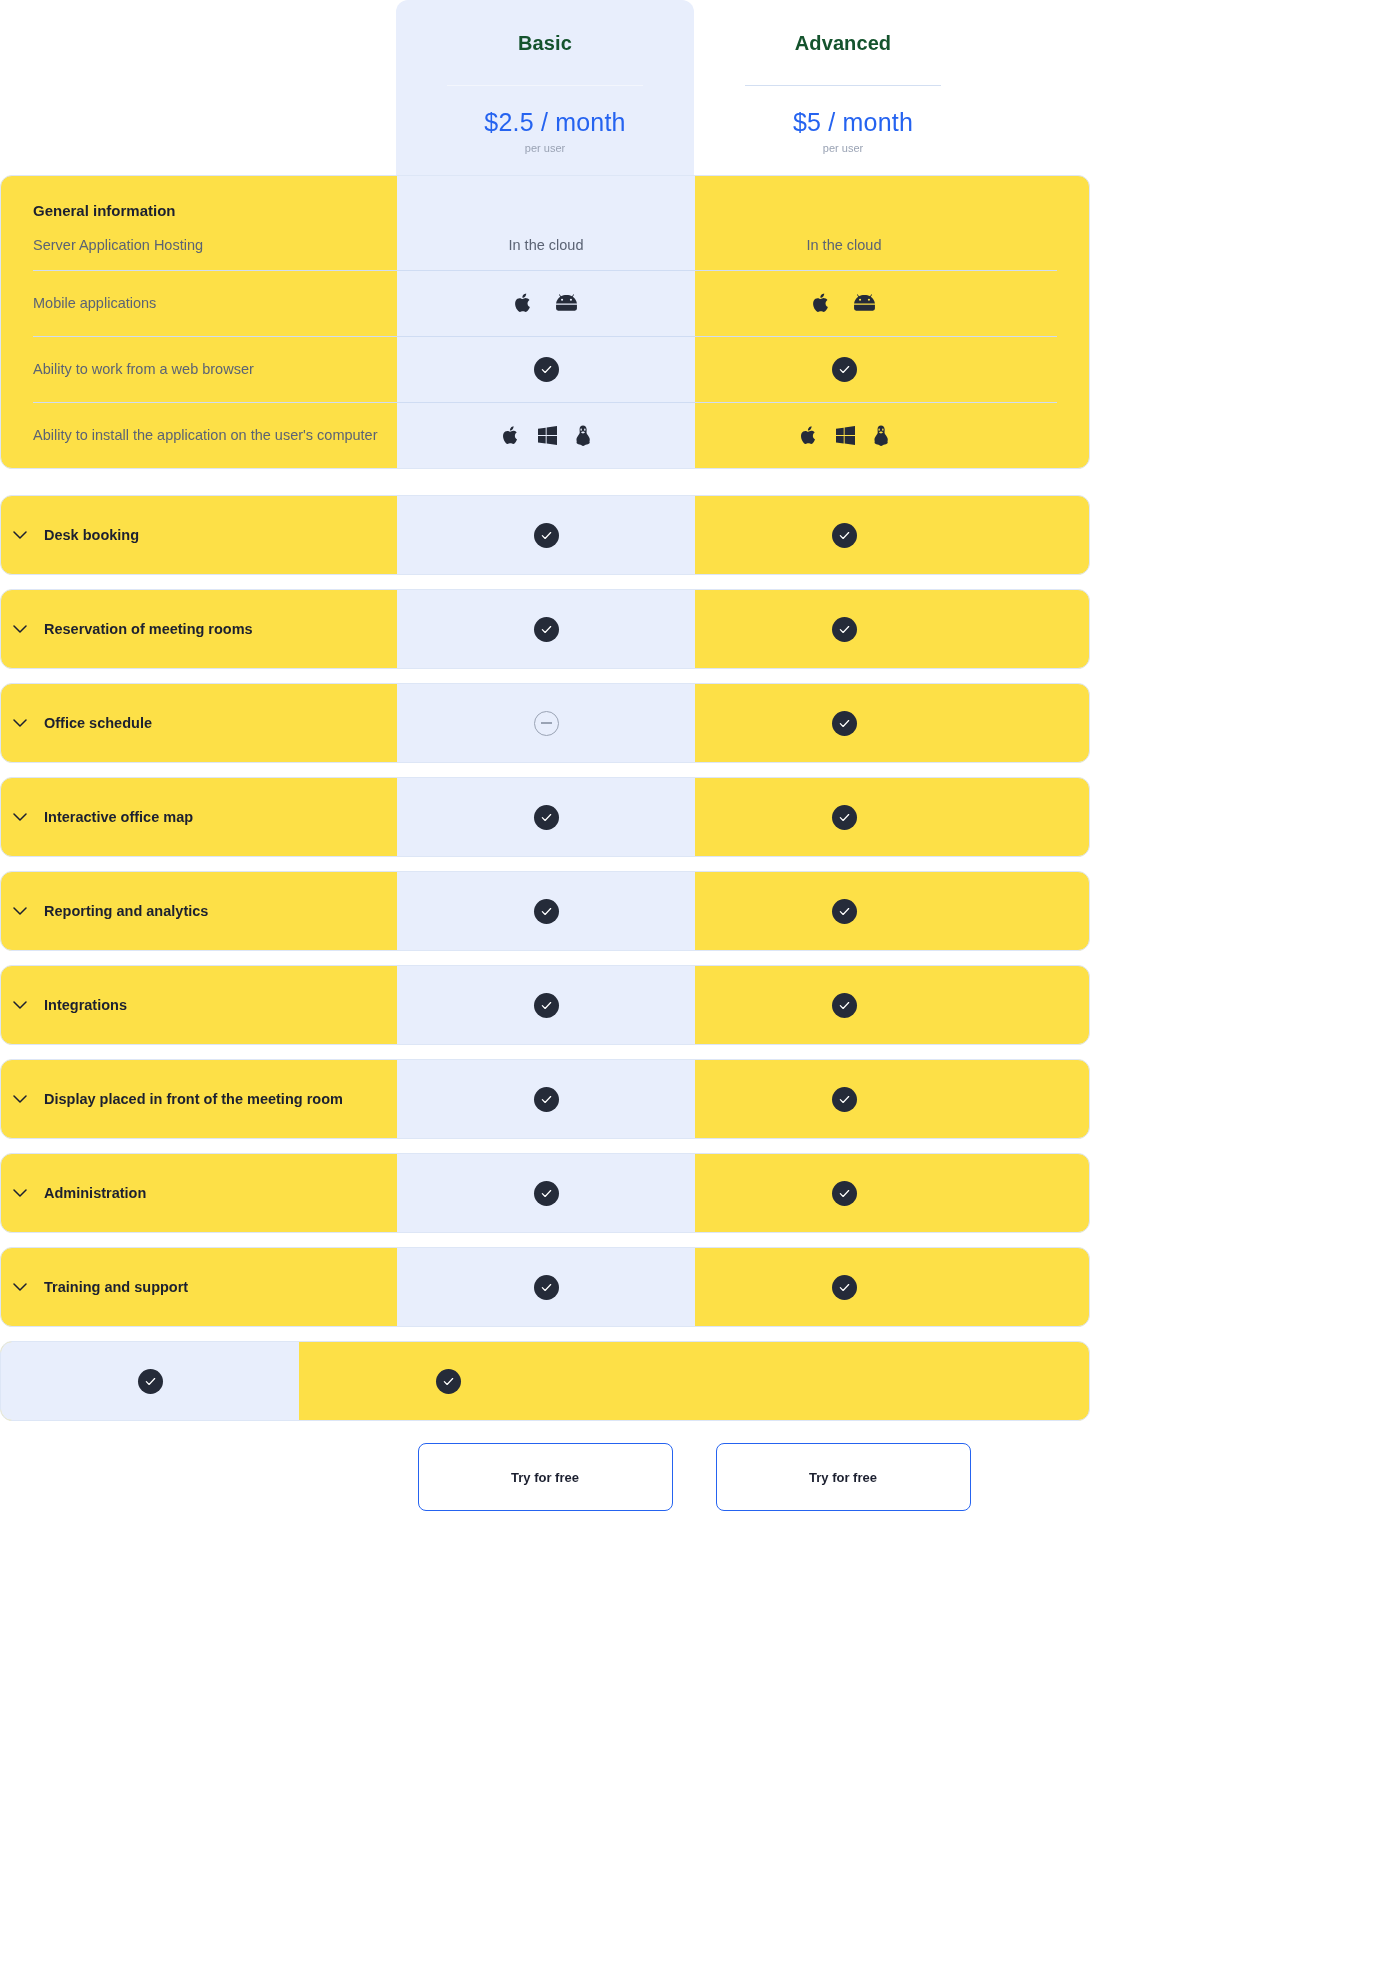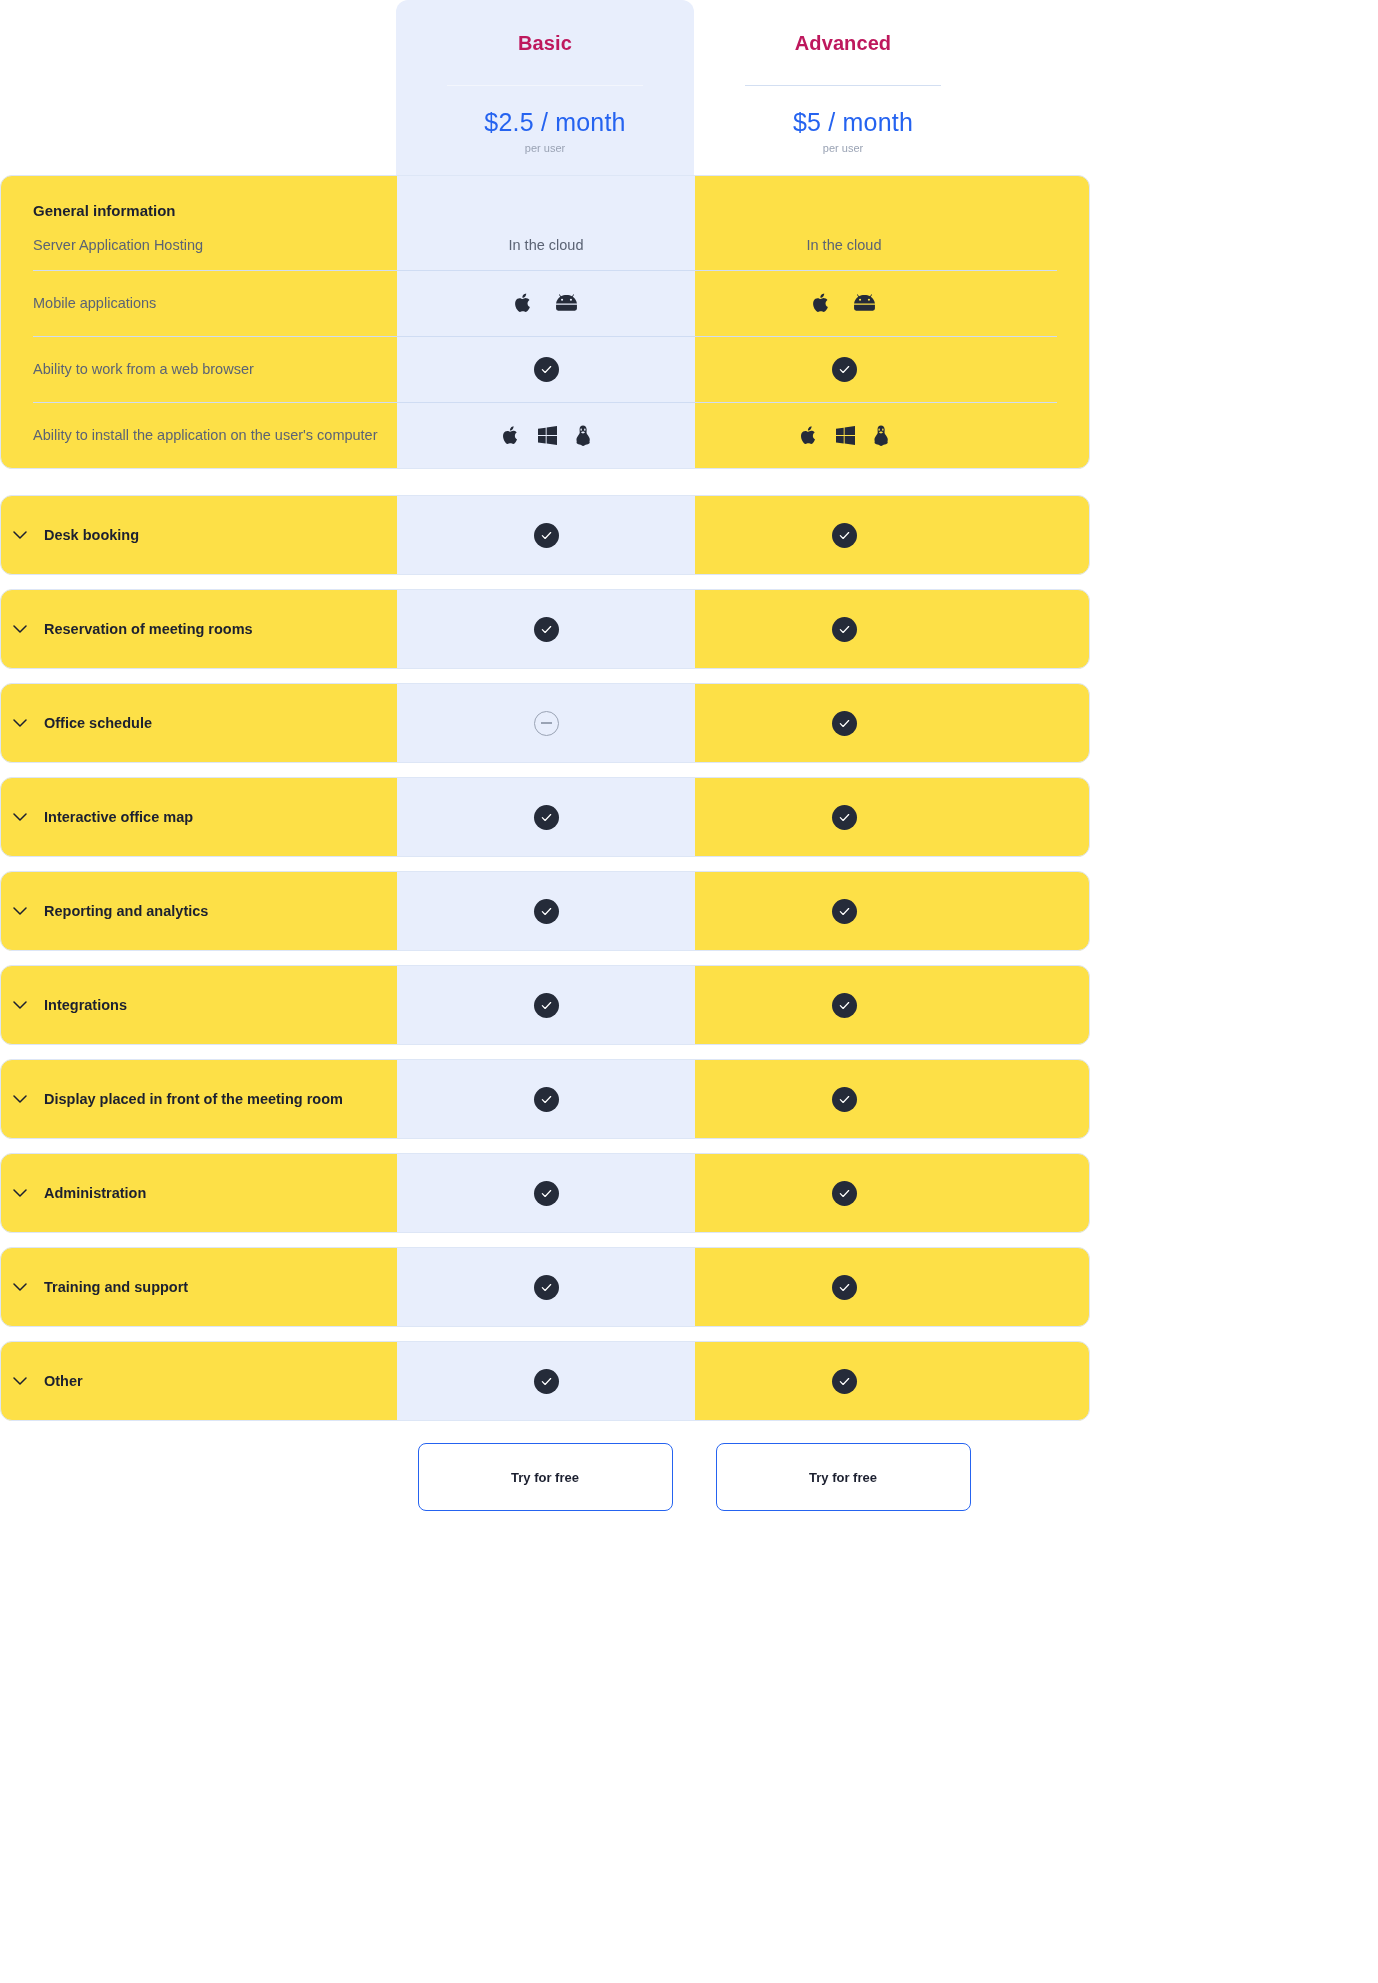--- a/index.html
+++ b/index.html
@@ -33,21 +33,21 @@
     align-items: center;
     padding-top: 32px;
   }
   .hdr-col.highlight {
     background: #e8eefc;
     border-radius: 12px 12px 0 0;
   }
   .plan-name {
     font-size: 20px;
     font-weight: bold;
-    color: #be185d;
+    color: #14532d;
     letter-spacing: 0.1px;
   }
   .plan-rule {
     width: 196px;
     height: 1px;
     background: #d3dff2;
     margin: 30px 0 0 0;
   }
   .hdr-col.highlight .plan-rule { background: #f3f6fd; }
   .plan-price {
@@ -578,30 +578,20 @@
               <span class="check-circle">
                 <svg width="13" height="13" viewBox="0 0 14 14">
                   <path d="M2.5 7.2l3 3 6-6.4" stroke="#ffffff" stroke-width="1.3" fill="none" stroke-linecap="round" stroke-linejoin="round"></path>
                 </svg>
               </span>
             </div>
           </div>
         </div>
         <div class="card">
           <div class="row r-sec">
-            <div class="cell-label" style="padding-left:0;">
-              <div class="sec-head">
-                <span class="chev">
-                  <svg width="14" height="9" viewBox="0 0 14 9">
-                    <path d="M1 1l6 6 6-6" stroke="#1c2030" stroke-width="1.5" fill="none" stroke-linecap="round" stroke-linejoin="round"></path>
-                  </svg>
-                </span>
-                <span>Other</span>
-              </div>
-            </div>
             <div class="cell-val shade">
               <span class="check-circle">
                 <svg width="13" height="13" viewBox="0 0 14 14">
                   <path d="M2.5 7.2l3 3 6-6.4" stroke="#ffffff" stroke-width="1.3" fill="none" stroke-linecap="round" stroke-linejoin="round"></path>
                 </svg>
               </span>
             </div>
             <div class="cell-val">
               <span class="check-circle">
                 <svg width="13" height="13" viewBox="0 0 14 14">

